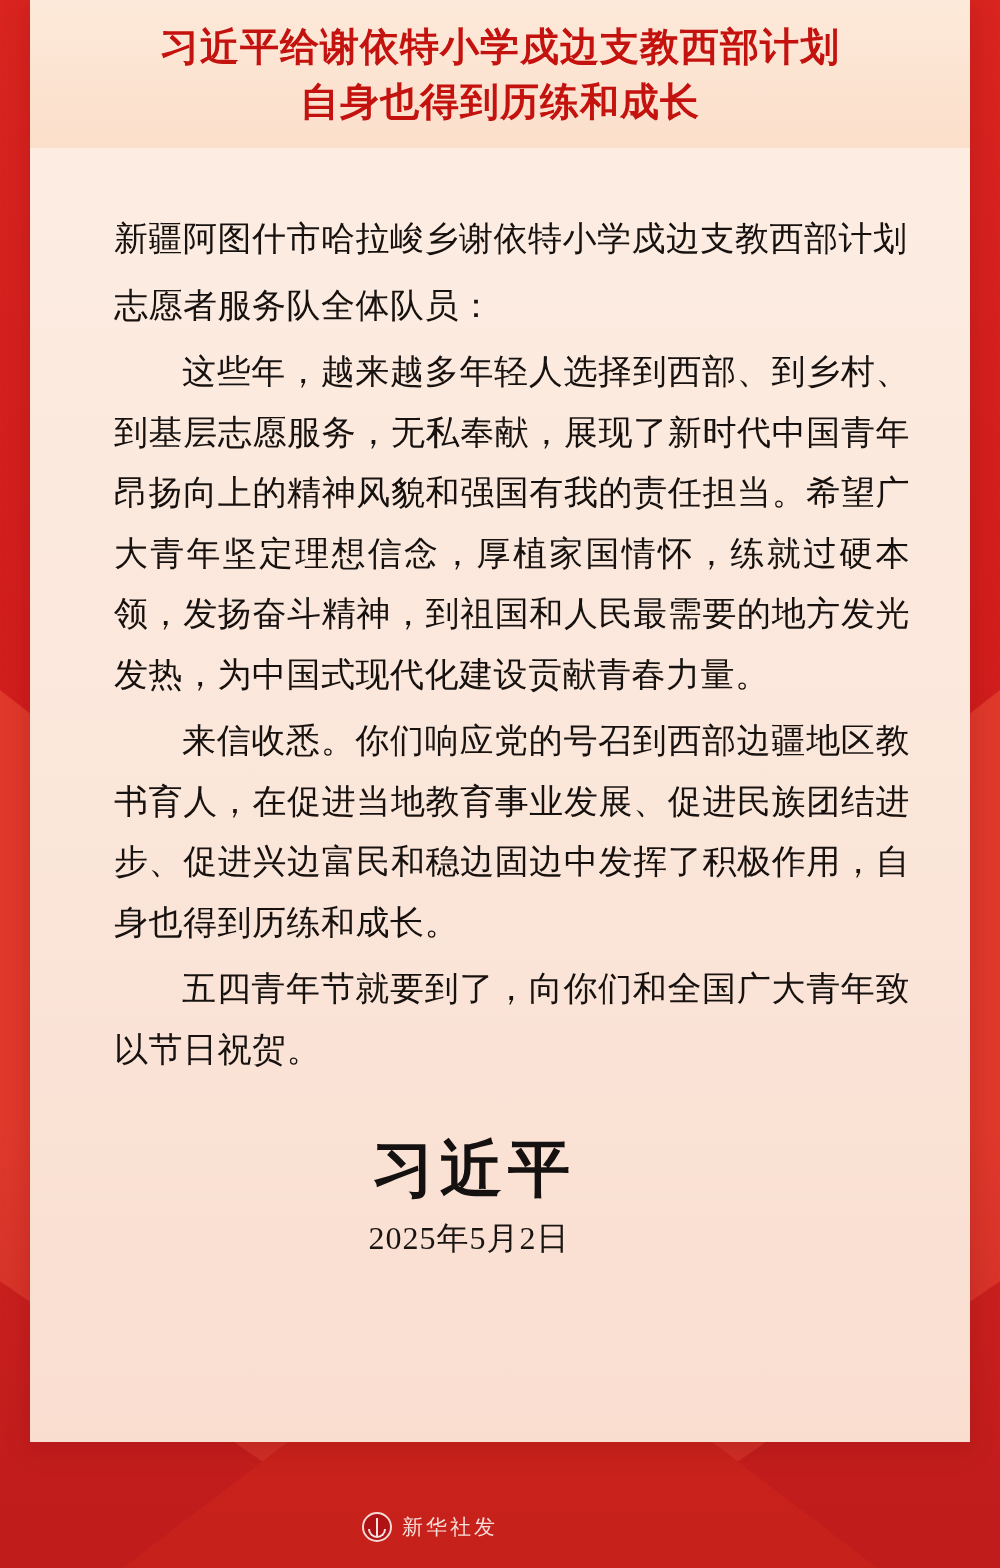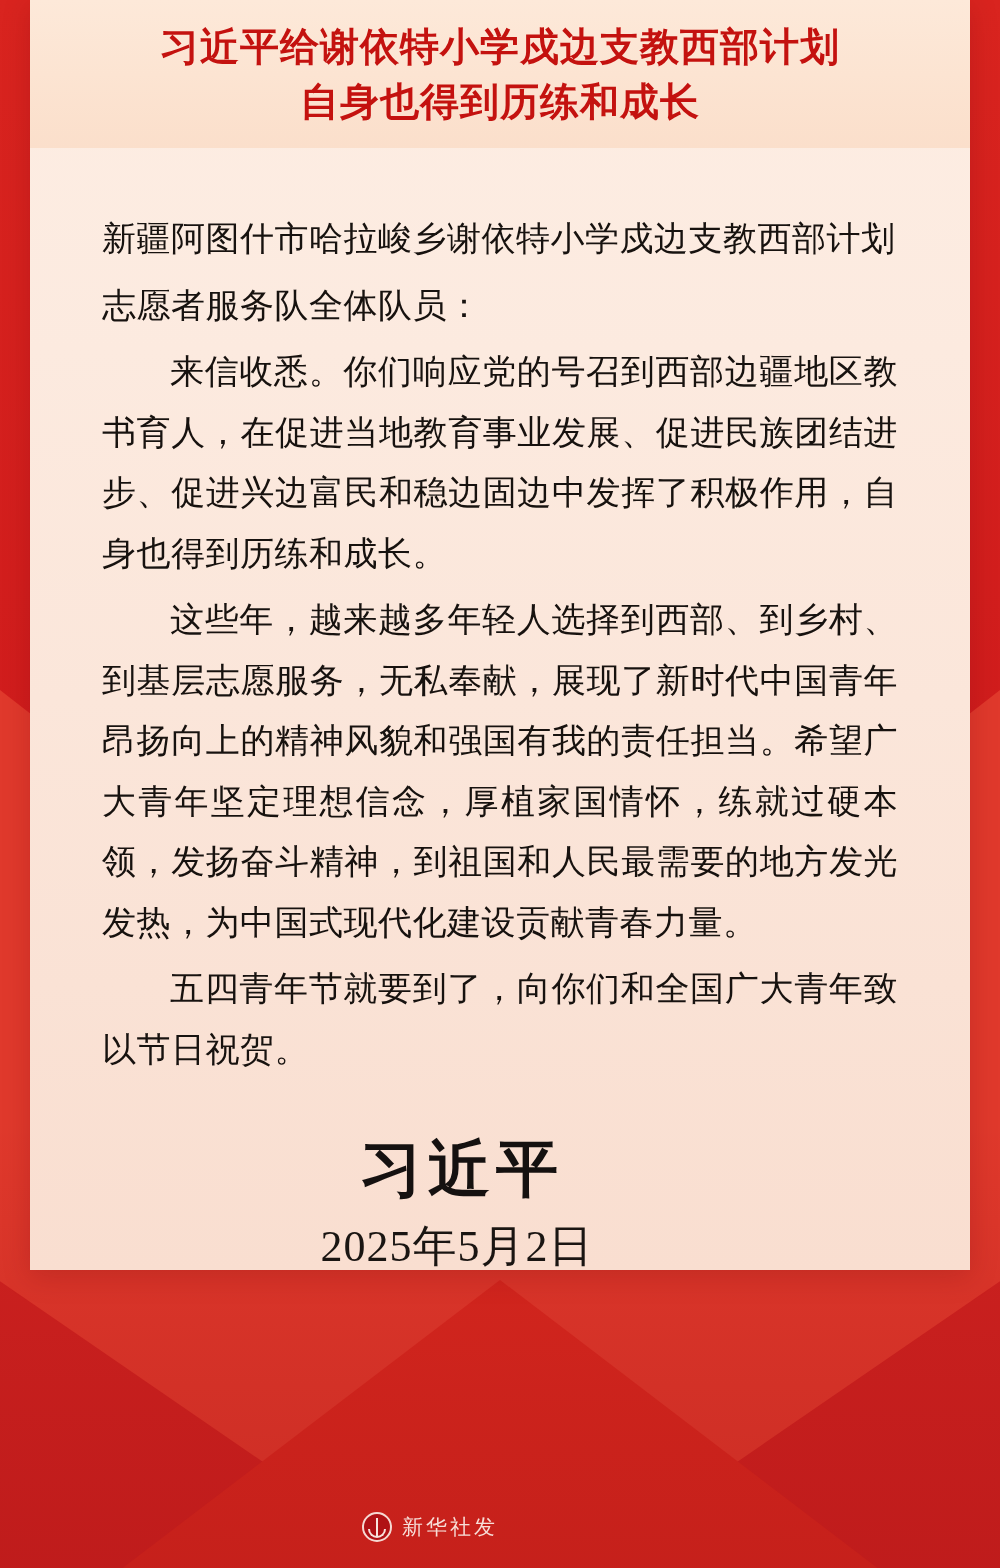--- a/index.html
+++ b/index.html
@@ -70,21 +70,21 @@
     width: 1000px; height: 450px;
     background: linear-gradient(180deg, rgba(140,10,14,0.0) 0%, rgba(150,12,16,0.18) 60%, rgba(150,12,16,0.28) 100%);
   }
 
   
   .letter-card {
     position: absolute;
     left: 30px;
     top: 0;
     width: 940px;
-    height: 1270px;
+    height: 1442px;
     background: linear-gradient(180deg, #fdeee4 0%, #fbe6da 55%, #f9ded0 100%);
     box-shadow: 0 6px 26px rgba(110,10,12,0.22);
   }
   .letter-header {
     position: absolute;
     left: 0; top: 0;
     width: 940px;
     height: 148px;
     background: linear-gradient(180deg, #fde9d9 0%, #fbdfcb 100%);
     display: flex;
@@ -97,21 +97,21 @@
     font-weight: bold;
     font-size: 39px;
     letter-spacing: 1px;
     color: #c4120f;
     line-height: 1.42;
     text-align: center;
   }
 
   .letter-body {
     position: absolute;
-    left: 0;
+    left: 12px;
     top: 150px;
     width: 940px;
     padding: 58px 72px 0 72px;
     box-sizing: border-box;
   }
   .para {
     font-size: 34px;
     line-height: 1.78;
     color: #17120f;
     text-align: justify;
@@ -133,21 +133,21 @@
     font-family: "Liberation Serif", "DejaVu Serif", serif;
     font-weight: bold;
     font-size: 62px;
     letter-spacing: 6px;
     color: #151110;
     line-height: 1.1;
   }
   .sig-date {
     margin-top: 14px;
     font-family: "Liberation Serif", "DejaVu Serif", serif;
-    font-size: 44px;
+    font-size: 32px;
     color: #1a1512;
     letter-spacing: 1px;
     padding-right: 10px;
   }
 
   
   .footer-credit {
     position: absolute;
     left: 0;
     bottom: 26px;
@@ -214,22 +214,22 @@
     <div class="letter-header">
       <div class="title-line">习近平给谢依特小学戍边支教西部计划</div>
       <div class="title-line">自身也得到历练和成长</div>
     </div>
 
     <div class="letter-body">
 
       <p class="para">新疆阿图什市哈拉峻乡谢依特小学戍边支教西部计划</p>
       <p class="para">志愿者服务队全体队员：</p>
 
+      <p class="para indent">这些年，越来越多年轻人选择到西部、到乡村、到基层志愿服务，无私奉献，展现了新时代中国青年昂扬向上的精神风貌和强国有我的责任担当。希望广大青年坚定理想信念，厚植家国情怀，练就过硬本领，发扬奋斗精神，到祖国和人民最需要的地方发光发热，为中国式现代化建设贡献青春力量。</p>
       <p class="para indent">来信收悉。你们响应党的号召到西部边疆地区教书育人，在促进当地教育事业发展、促进民族团结进步、促进兴边富民和稳边固边中发挥了积极作用，自身也得到历练和成长。</p>
-      <p class="para indent">这些年，越来越多年轻人选择到西部、到乡村、到基层志愿服务，无私奉献，展现了新时代中国青年昂扬向上的精神风貌和强国有我的责任担当。希望广大青年坚定理想信念，厚植家国情怀，练就过硬本领，发扬奋斗精神，到祖国和人民最需要的地方发光发热，为中国式现代化建设贡献青春力量。</p>
       <p class="para indent">五四青年节就要到了，向你们和全国广大青年致以节日祝贺。</p>
 
       <div class="signature-block">
         <div class="signature">习近平</div>
         <div class="sig-date">2025年5月2日</div>
       </div>
 
     </div>
   </div>
 

